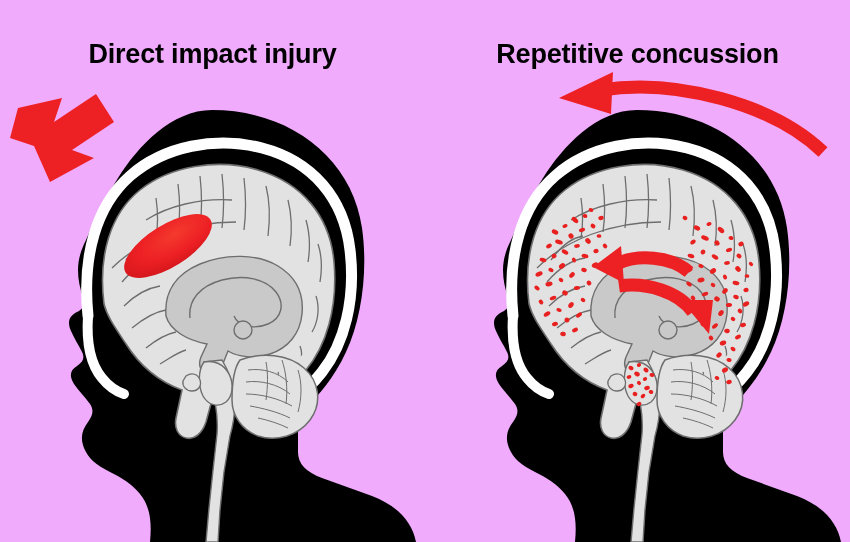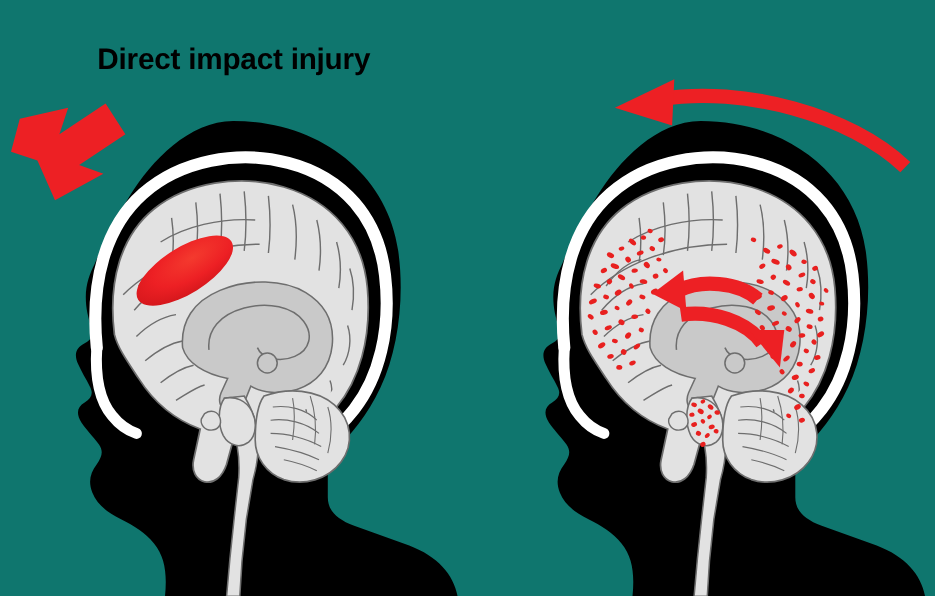--- a/index.html
+++ b/index.html
@@ -12,21 +12,21 @@
     height: 542px;
     overflow: hidden;
     font-family: "Liberation Sans", sans-serif;
     position: relative;
   }
   #figure {
     position: absolute;
     left: 0; top: 0;
     width: 850px;
     height: 542px;
-    background: #0f766e;
+    background: #f0abfc;
   }
   .panel {
     position: absolute;
     top: 0;
     width: 425px;
     height: 542px;
   }
   #panel-left  { left: 0px; }
   #panel-right { left: 425px; }
 
@@ -226,20 +226,21 @@
                  L50,122
                  L34,86
                  L10,78
                  Z"></path>
       </g>
     </svg>
   </div>
 
   <div class="panel" id="panel-right">
 
+    <div class="panel-title">Repetitive concussion</div>
 
     <svg class="head-svg" viewBox="0 0 425 482">
       <defs>
         <clipPath id="clipBrainR">
           <path d="M96,152 C96,100 152,66 214,66 C285,66 336,106 339,166
                    C341,214 330,254 312,282 C296,307 272,322 248,326
                    C232,329 214,327 200,320 L196,352 L190,400 L186,440 L180,482
                    L150,482 L156,430 L160,380 L162,336
                    C132,322 108,292 100,252 C96,228 96,186 96,152 Z"></path>
         </clipPath>

